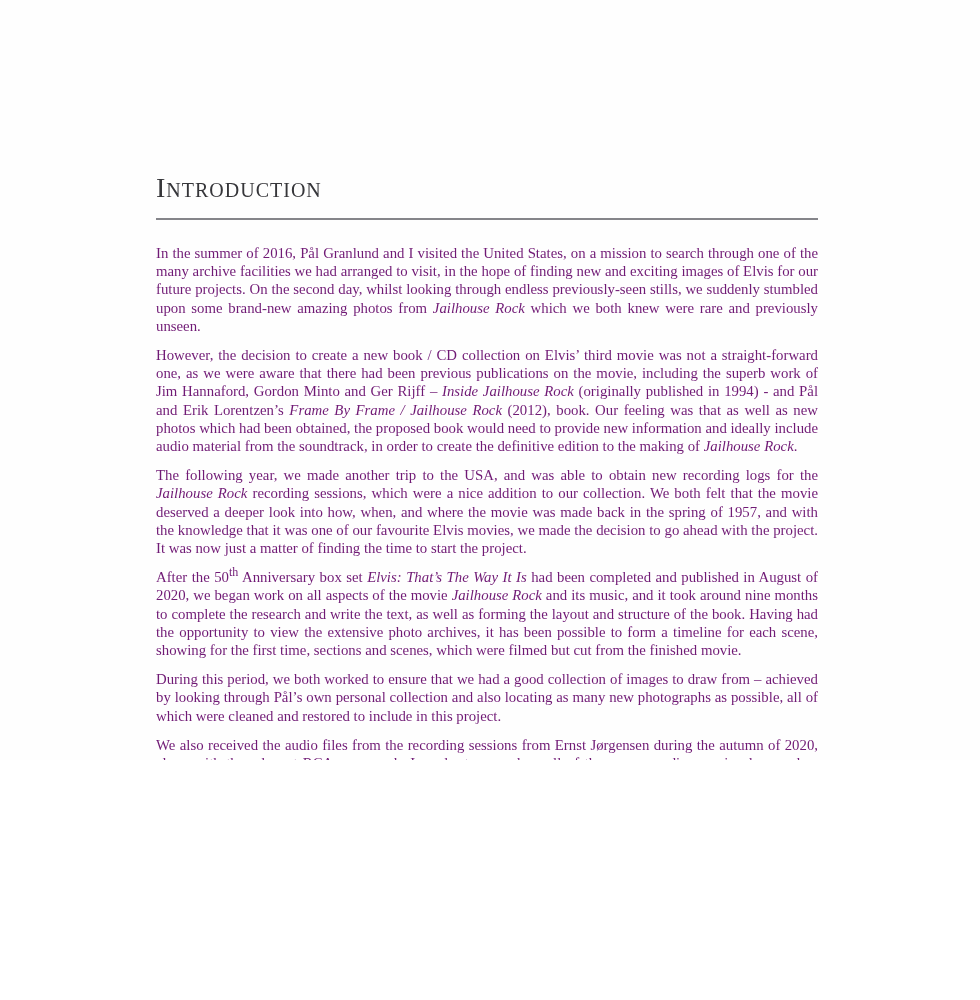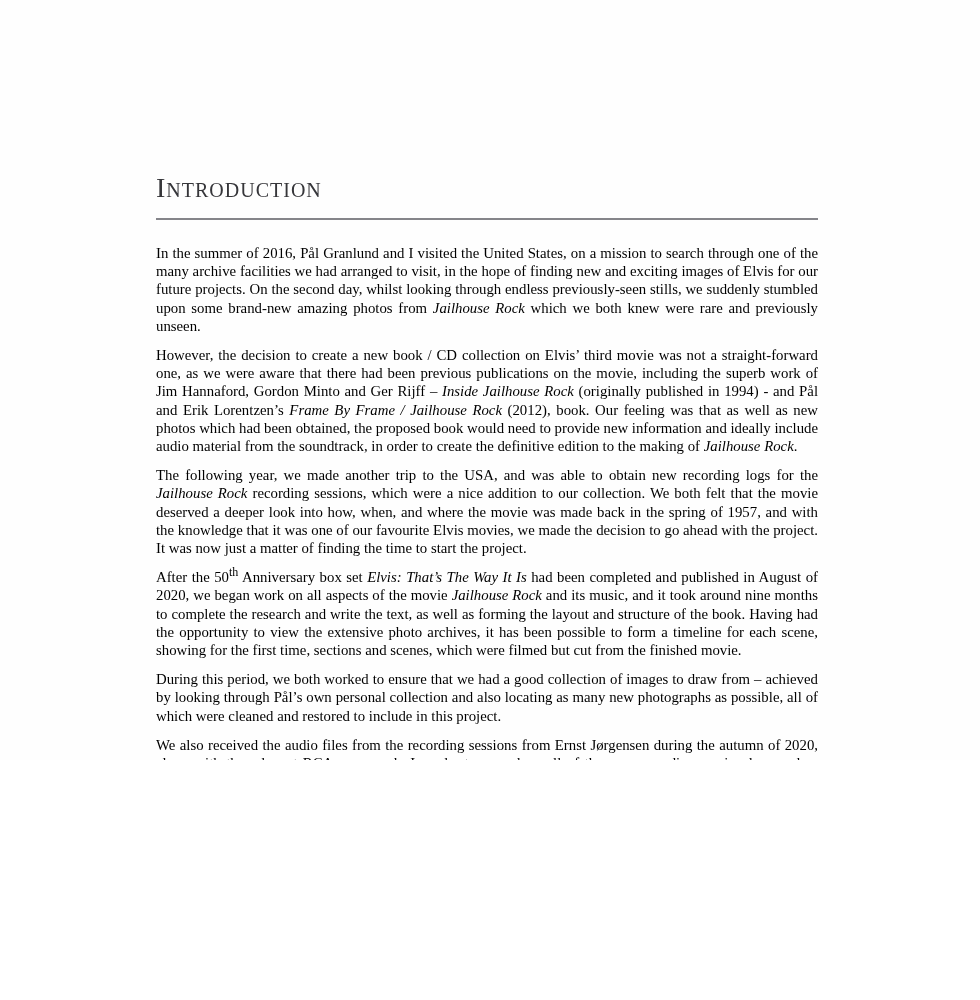--- a/index.html
+++ b/index.html
@@ -42,21 +42,21 @@
     height: 0;
   }
   .paragraphs {
     margin-top: 24px;
   }
   .body-para {
     margin: 11px 0 0 0;
     font-size: 14.8px;
     line-height: 18.2px;
     text-align: justify;
-    color: #000000;
+    color: #701a75;
   }
   .body-para em { font-style: italic; }
   .body-para sup {
     font-size: 12px;
     line-height: 0;
     vertical-align: super;
   }
   .signature {
     margin: 17px 0 0 0;
     font-size: 14.8px;

